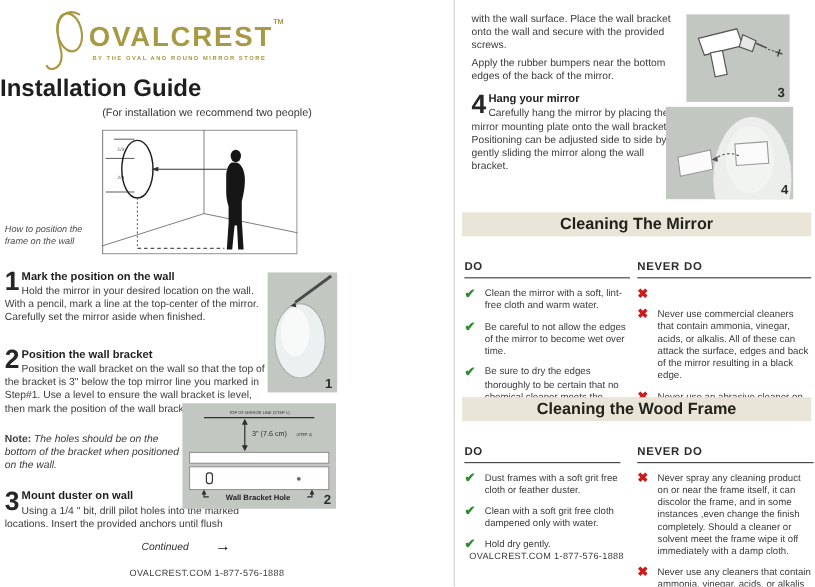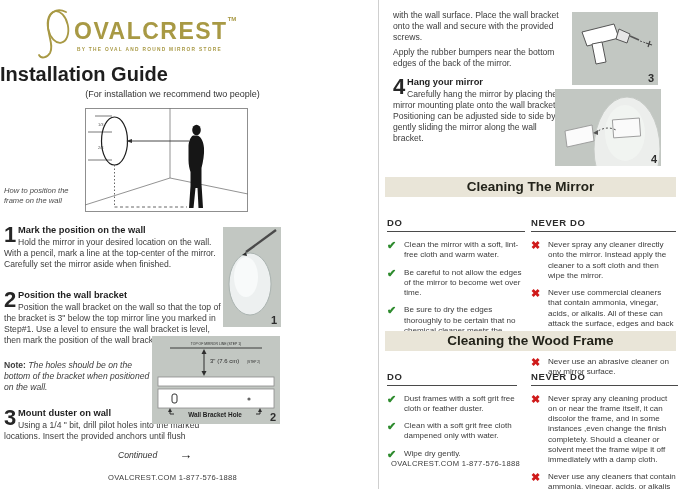--- a/index.html
+++ b/index.html
@@ -244,21 +244,20 @@
         </div>
         <div class="item">
           <span class="glyph glyph-check">✔</span>
           <span class="item-text">Be sure to dry the edges thoroughly to be certain that no chemical cleaner meets the frame, mirror edge or backing.</span>
         </div>
       </div>
       <div class="col col-never-1">
         <div class="col-header">NEVER DO</div>
         <div class="item">
           <span class="glyph glyph-cross">✖</span>
-          <span class="item-text">Never spray any cleaner directly onto the mirror. Instead apply the cleaner to a soft cloth and then wipe the mirror.</span>
         </div>
         <div class="item">
           <span class="glyph glyph-cross">✖</span>
           <span class="item-text">Never use commercial cleaners that contain ammonia, vinegar, acids, or alkalis. All of these can attack the surface, edges and back of the mirror resulting in a black edge.</span>
         </div>
         <div class="item">
           <span class="glyph glyph-cross">✖</span>
           <span class="item-text">Never use an abrasive cleaner on any mirror surface.</span>
         </div>
       </div>
@@ -271,21 +270,21 @@
         <div class="item">
           <span class="glyph glyph-check">✔</span>
           <span class="item-text">Dust frames with a soft grit free cloth or feather duster.</span>
         </div>
         <div class="item">
           <span class="glyph glyph-check">✔</span>
           <span class="item-text">Clean with a soft grit free cloth dampened only with water.</span>
         </div>
         <div class="item">
           <span class="glyph glyph-check">✔</span>
-          <span class="item-text">Wipe dry gently.</span>
+          <span class="item-text">Hold dry gently.</span>
         </div>
       </div>
       <div class="col col-never-2">
         <div class="col-header">NEVER DO</div>
         <div class="item">
           <span class="glyph glyph-cross">✖</span>
           <span class="item-text">Never spray any cleaning product on or near the frame itself, it can discolor the frame, and in some instances ,even change the finish completely. Should a cleaner or solvent meet the frame wipe it off immediately with a damp cloth.</span>
         </div>
         <div class="item">
           <span class="glyph glyph-cross">✖</span>

